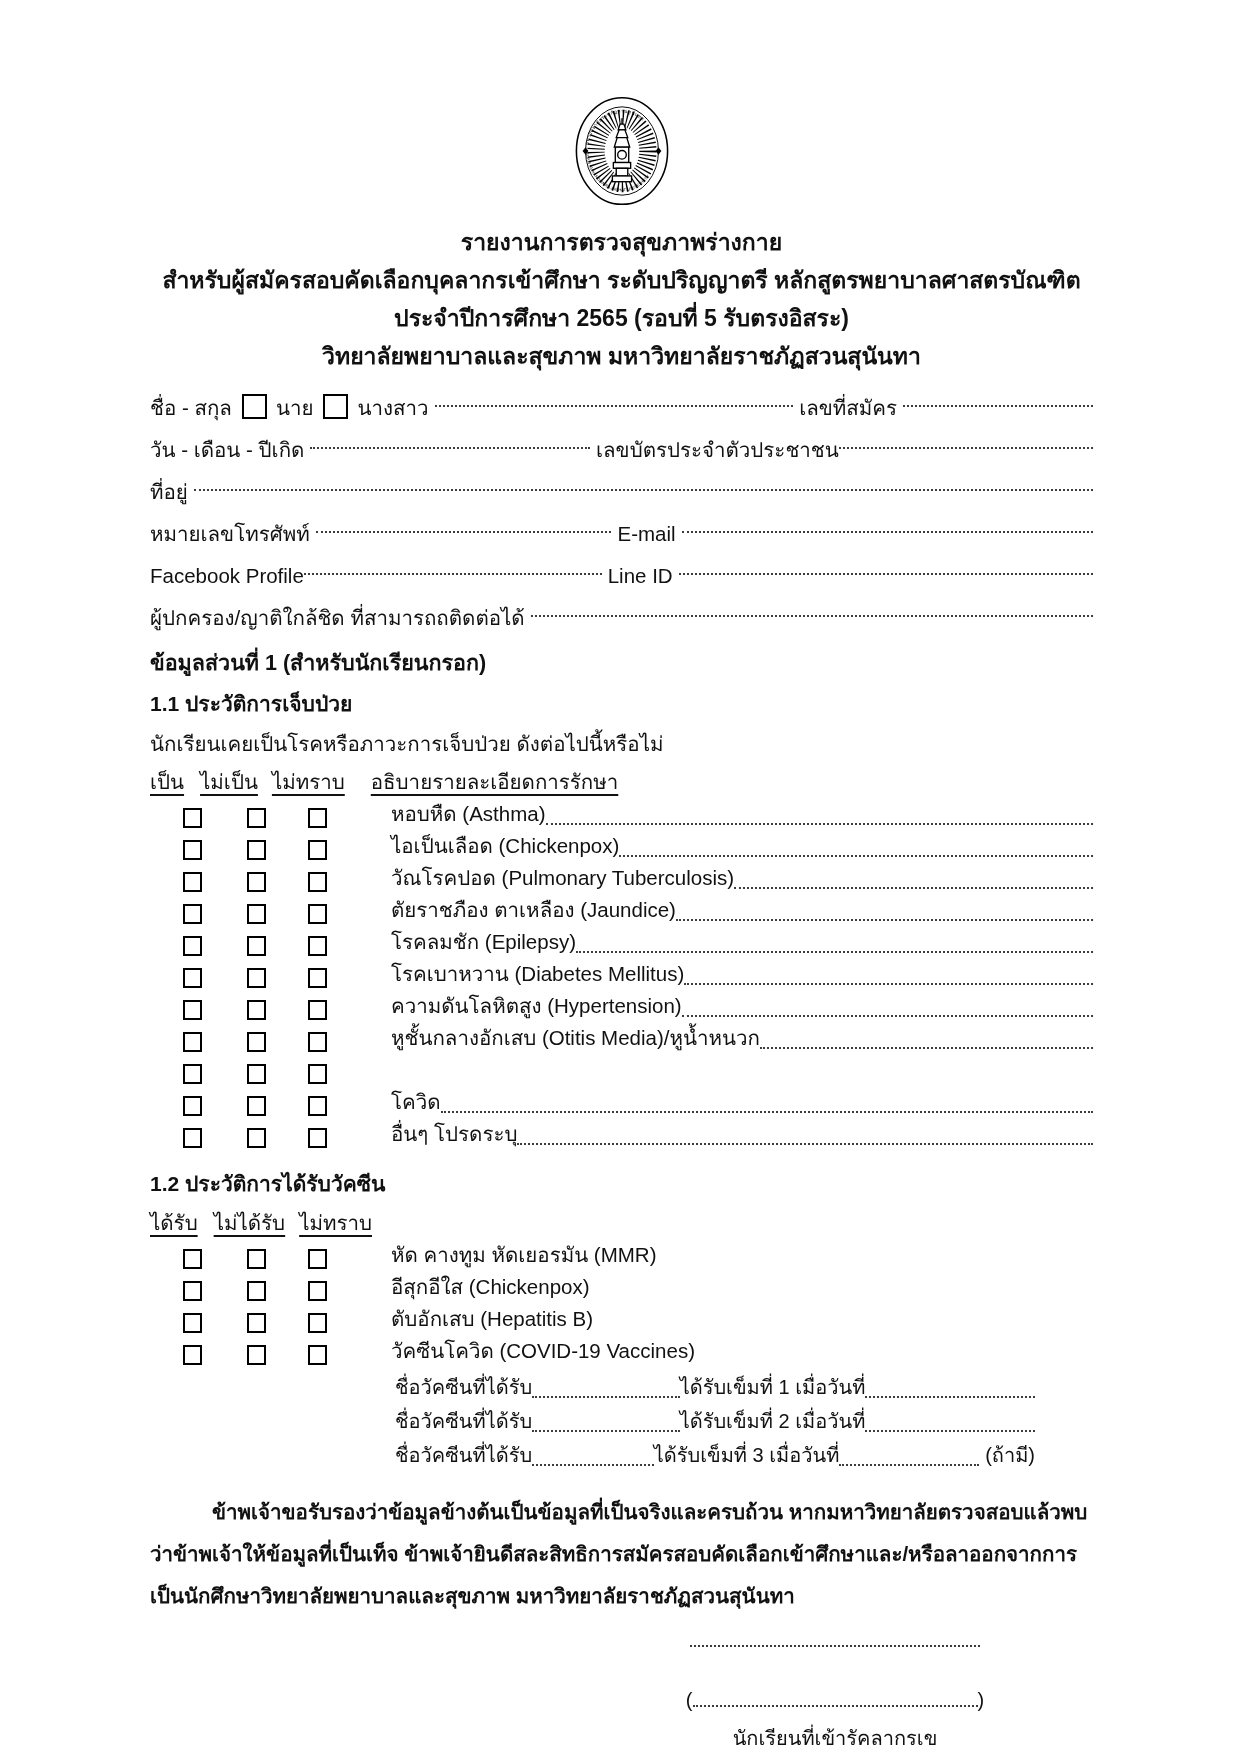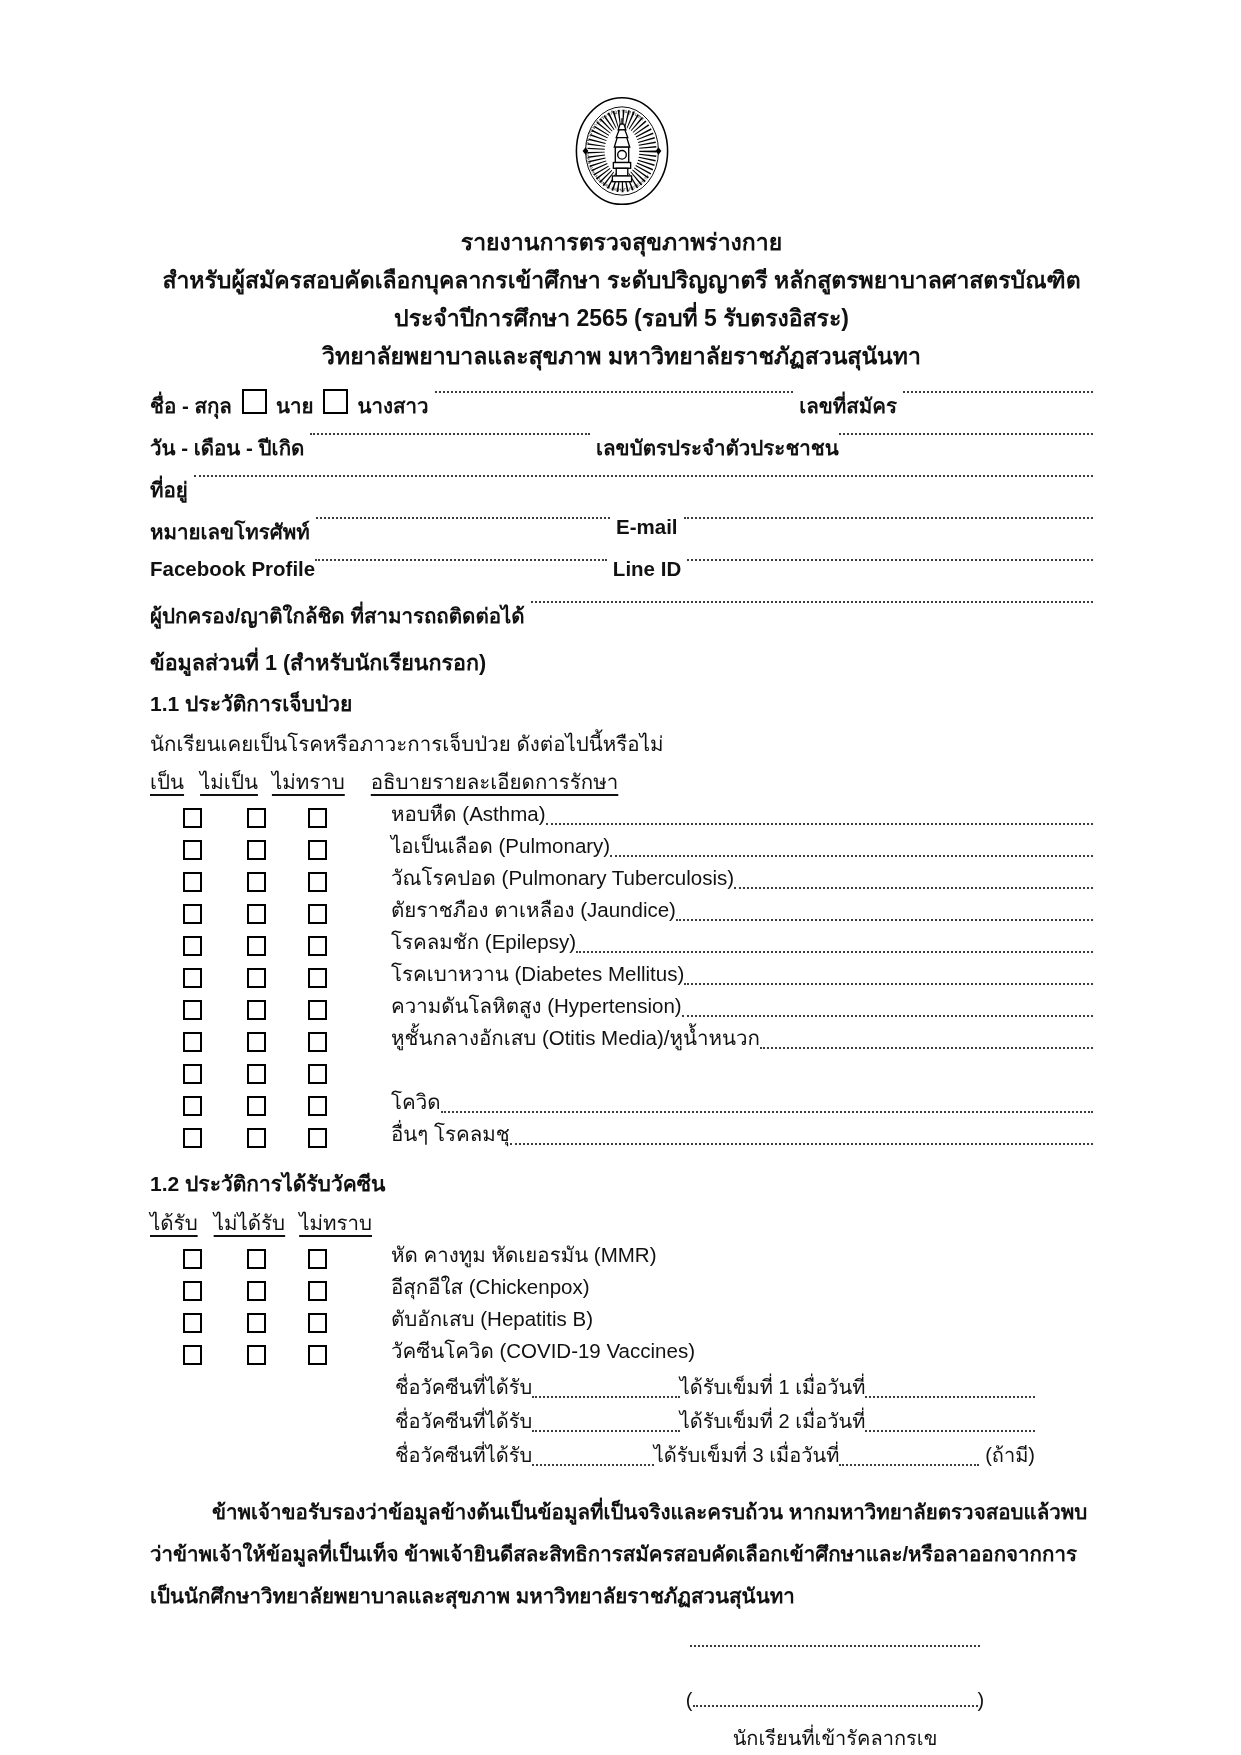--- a/index.html
+++ b/index.html
@@ -21,21 +21,21 @@
   .titles{margin-top:16px;}
   .title-line{
     text-align:center;
     font-weight:bold;
     font-size:23px;
     line-height:38px;
     white-space:nowrap;
   }
   
   .form-block{margin-top:14px;}
-  .fline{display:flex;align-items:flex-start;height:42px;font-size:20.5px;font-weight:bold;}
+  .fline{display:flex;align-items:center;height:42px;font-size:20.5px;}
   .fline .t{padding-bottom:5px;white-space:nowrap;}
   .dots{border-bottom:2px dotted #3c3c3c;height:2px;margin-bottom:10px;}
   .grow{flex:1;}
   .cbx{
     width:21px;height:21px;border:2.4px solid #000;
     display:inline-block;margin:0 9px 7px 10px;background:#fff;flex:none;
   }
   .sp-l{margin-left:6px;}
   
   .sec-title{font-weight:bold;font-size:21.5px;height:38px;display:flex;align-items:flex-end;padding-bottom:5px;}
@@ -200,21 +200,21 @@
       <span class="lblwrap">
           <span class="lbl">หอบหืด (Asthma)</span>
           <span class="dots grow"></span>
         </span>
     </div>
     <div class="crow">
       <span class="cb c1"></span>
       <span class="cb c2"></span>
       <span class="cb c3"></span>
       <span class="lblwrap">
-          <span class="lbl">ไอเป็นเลือด (Pulmonary)</span>
+          <span class="lbl">ไอเป็นเลือด (Chickenpox)</span>
           <span class="dots grow"></span>
         </span>
     </div>
     <div class="crow">
       <span class="cb c1"></span>
       <span class="cb c2"></span>
       <span class="cb c3"></span>
       <span class="lblwrap">
           <span class="lbl">วัณโรคปอด (Pulmonary Tuberculosis)</span>
           <span class="dots grow"></span>
@@ -277,21 +277,21 @@
       <span class="lblwrap">
           <span class="lbl">โควิด</span>
           <span class="dots grow"></span>
         </span>
     </div>
     <div class="crow">
       <span class="cb c1"></span>
       <span class="cb c2"></span>
       <span class="cb c3"></span>
       <span class="lblwrap">
-          <span class="lbl">อื่นๆ โรคลมชุ</span>
+          <span class="lbl">อื่นๆ โปรดระบุ</span>
           <span class="dots grow"></span>
         </span>
     </div>
   </div>
 
   <div class="sub-title" style="margin-top:10px;">1.2 ประวัติการได้รับวัคซีน</div>
 
   <div class="hrow">
     <span>ได้รับ</span>
     <span class="h2m">ไม่ได้รับ</span>

